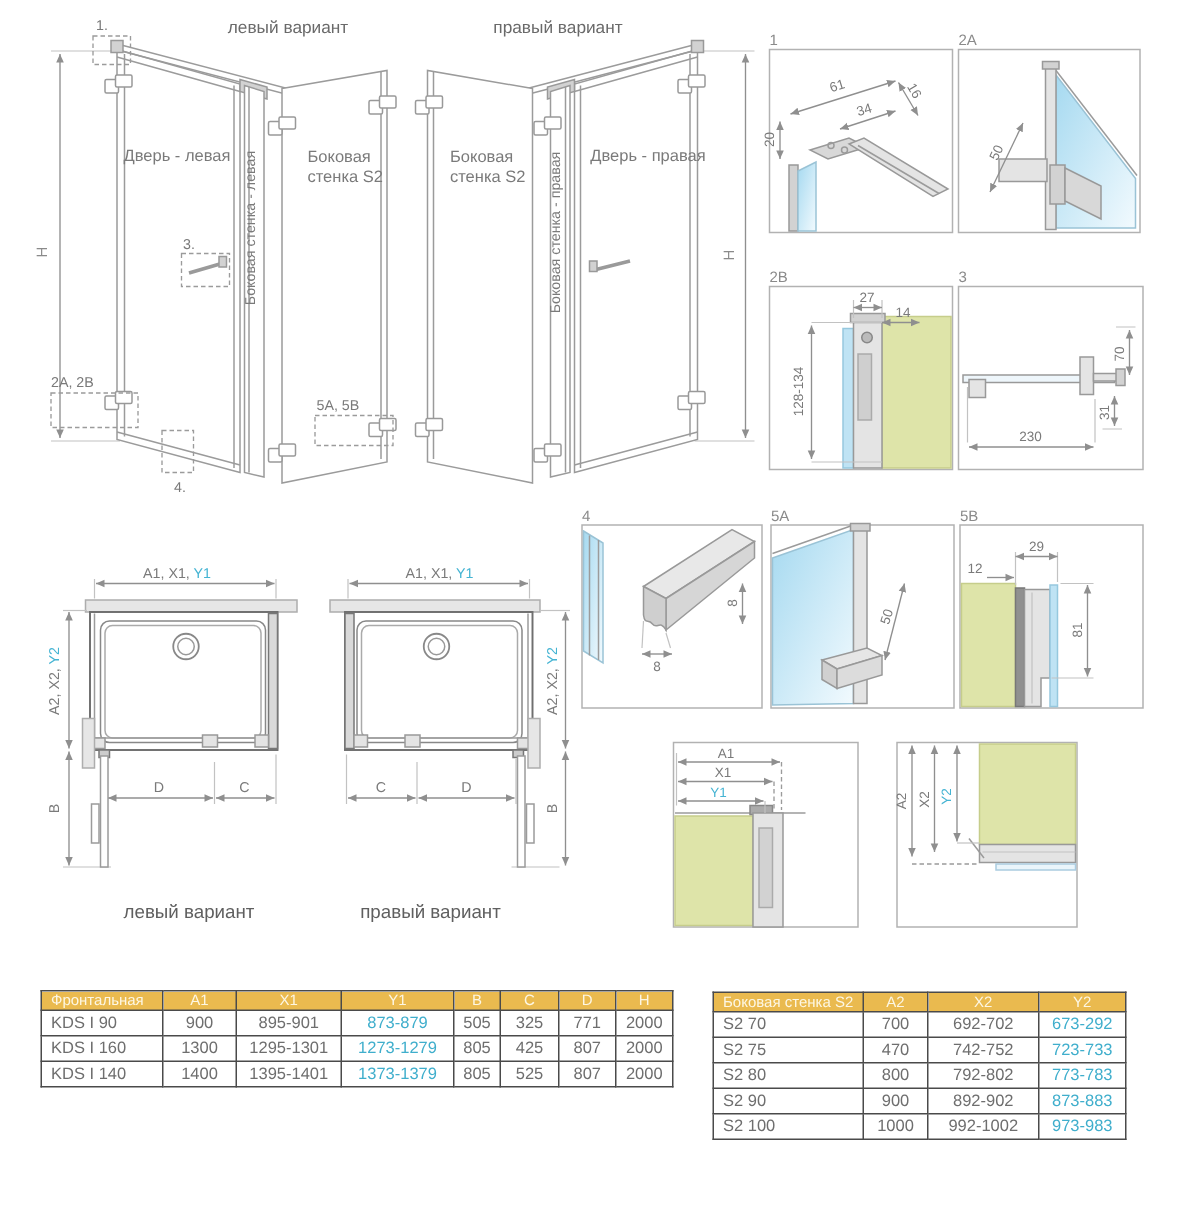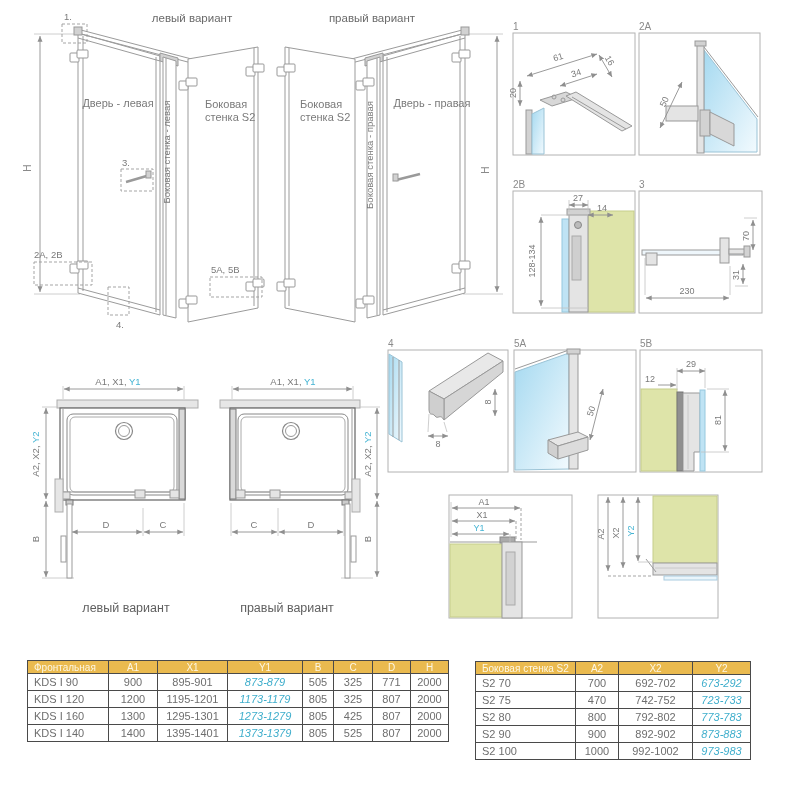--- a/index.html
+++ b/index.html
@@ -21,21 +21,21 @@
   .ext{stroke:#c2c2c2;stroke-width:0.8;fill:none}
   .dash{stroke:#9b9b9b;stroke-width:0.9;fill:none;stroke-dasharray:3,2}
   .box{stroke:#b2b2b2;fill:none;stroke-width:1}
   .wall{fill:#e6e6e6;stroke:#adadad;stroke-width:1}
   .thick{stroke:#6f6f6f;stroke-width:1.3;fill:#fff}
   table.tbl{position:absolute;border-collapse:collapse;table-layout:fixed;font-size:11px;color:#6e6e6e;}
   table.tbl th,table.tbl td{border:1px solid #4a4a4a;padding:0;height:16px;text-align:center;
     font-weight:normal;white-space:nowrap;overflow:hidden;}
   table.tbl th{background:#eaba4f;color:#fdf7e4;height:12px;font-size:10px;}
   table.tbl .lft{text-align:left;padding-left:6px;}
-  table.tbl td.cy{color:#3faecc;font-style:italic;}
+  table.tbl td.cy{color:#3faecc;}
 </style>
 </head>
 <body>
 
 <div class="stage">
 
 <svg width="787" height="650" viewBox="0 0 787 650" style="position:absolute;left:0;top:0">
   <defs>
     <linearGradient id="gl" x1="0" y1="0" x2="1" y2="1">
       <stop offset="0" stop-color="#a5d9f0"></stop>
@@ -404,30 +404,20 @@
           <td class="lft">KDS I 90</td>
           <td>900</td>
           <td>895-901</td>
           <td class="cy">873-879</td>
           <td>505</td>
           <td>325</td>
           <td>771</td>
           <td>2000</td>
         </tr>
     <tr>
-          <td class="lft">KDS I 120</td>
-          <td>1200</td>
-          <td>1195-1201</td>
-          <td class="cy">1173-1179</td>
-          <td>805</td>
-          <td>325</td>
-          <td>807</td>
-          <td>2000</td>
-        </tr>
-    <tr>
           <td class="lft">KDS I 160</td>
           <td>1300</td>
           <td>1295-1301</td>
           <td class="cy">1273-1279</td>
           <td>805</td>
           <td>425</td>
           <td>807</td>
           <td>2000</td>
         </tr>
     <tr>

